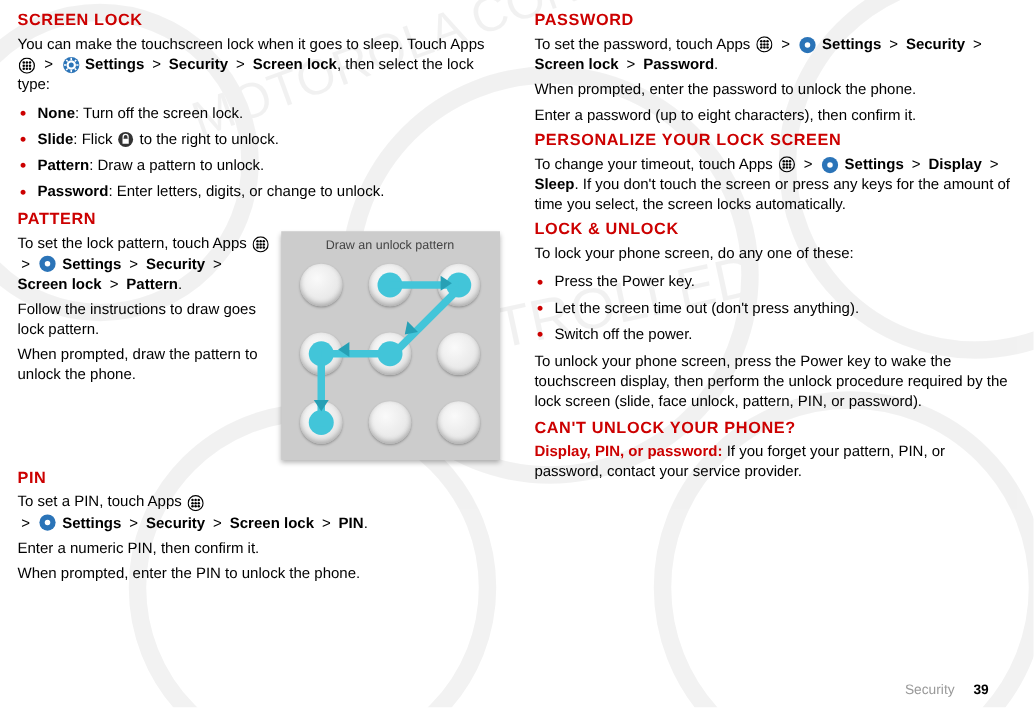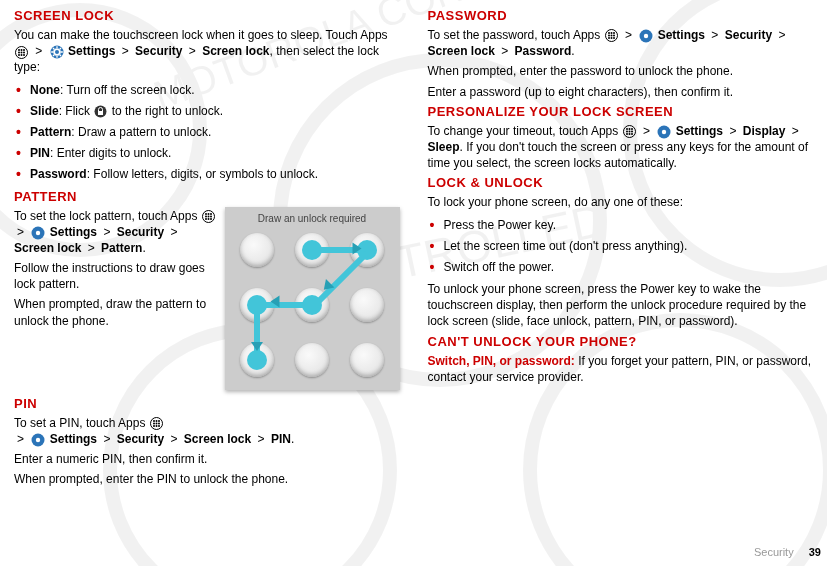--- a/index.html
+++ b/index.html
@@ -75,21 +75,21 @@
     background: radial-gradient(circle at 40% 35%, #fafafa, #ddd);
     box-shadow: inset 0 -2px 4px rgba(0,0,0,.25), 0 1px 2px rgba(0,0,0,.3);
   }
   .dot.active::after{
     content:""; position:absolute; inset:7px; border-radius:50%;
     background:#42c5d9;
   }
   .line { position:absolute; height:6px; background:#42c5d9; transform-origin:left center; }
   .arrow { position:absolute; width:0; height:0; border-left:6px solid transparent; border-right:6px solid transparent; border-top:9px solid #27a0b5; }
   .footer {
-    position:absolute; bottom:8px; right:6px;
+    position:absolute; bottom:8px; right:36px;
     font-size: 11px; color:#999;
   }
   .footer .pagenum { color:#000; font-weight:bold; margin-left:12px; }
   .clear { clear:both; }
 </style>
 </head>
 <body>
 
 <div class="watermark">
 <svg viewBox="0 0 827 566">
@@ -147,28 +147,27 @@
       <b>Screen lock</b><span>, then select the lock type:</span>
     </p>
     <ul class="bullets">
       <li><b>None</b><span>: Turn off the screen lock.</span></li>
       <li><b>Slide</b><span>: Flick </span><span class="lock-icon"><svg width="13" height="13">
               <circle cx="6.5" cy="6.5" r="6" fill="#333"></circle>
               <rect x="4" y="6" width="5" height="4" fill="#fff"></rect>
               <path d="M4.5 6 v-1.5 a2 2 0 0 1 4 0 V6" fill="none" stroke="#fff" stroke-width="1"></path>
             </svg></span><span> to the right to unlock.</span></li>
       <li><b>Pattern</b><span>: Draw a pattern to unlock.</span></li>
-      <li><b>PIN</b><span>: Enter digits to unlock.</span></li>
-      <li><b>Password</b><span>: Follow letters, digits, or symbols to unlock.</span></li>
+      <li><b>Password</b><span>: Enter letters, digits, or change to unlock.</span></li>
     </ul>
 
     <h2 class="section">Pattern</h2>
 
     <div class="pattern-widget">
-      <div class="caption">Draw an unlock required</div>
+      <div class="caption">Draw an unlock pattern</div>
       <div class="pattern-grid">
 
         <div class="dot" style="left:3px;top:3px"></div>
         <div class="dot active" style="left:58px;top:3px"></div>
         <div class="dot active" style="left:113px;top:3px"></div>
         <div class="dot active" style="left:3px;top:58px"></div>
         <div class="dot active" style="left:58px;top:58px"></div>
         <div class="dot" style="left:113px;top:58px"></div>
         <div class="dot active" style="left:3px;top:113px"></div>
         <div class="dot" style="left:58px;top:113px"></div>
@@ -319,21 +318,21 @@
     <p>To lock your phone screen, do any one of these:</p>
     <ul class="bullets">
       <li>Press the Power key.</li>
       <li>Let the screen time out (don't press anything).</li>
       <li>Switch off the power.</li>
     </ul>
     <p>To unlock your phone screen, press the Power key to wake the touchscreen display, then perform the unlock procedure required by the lock screen (slide, face unlock, pattern, PIN, or password).</p>
 
     <h2 class="section">Can't unlock your phone?</h2>
     <p>
-      <span class="redb">Switch, PIN, or password:</span><span> If you forget your pattern, PIN, or password, contact your service provider.</span>
+      <span class="redb">Display, PIN, or password:</span><span> If you forget your pattern, PIN, or password, contact your service provider.</span>
     </p>
   </div>
 </div>
 
 <div class="footer">
   <span>Security</span>
   <span class="pagenum">39</span>
 </div>
 
 </body></html>

